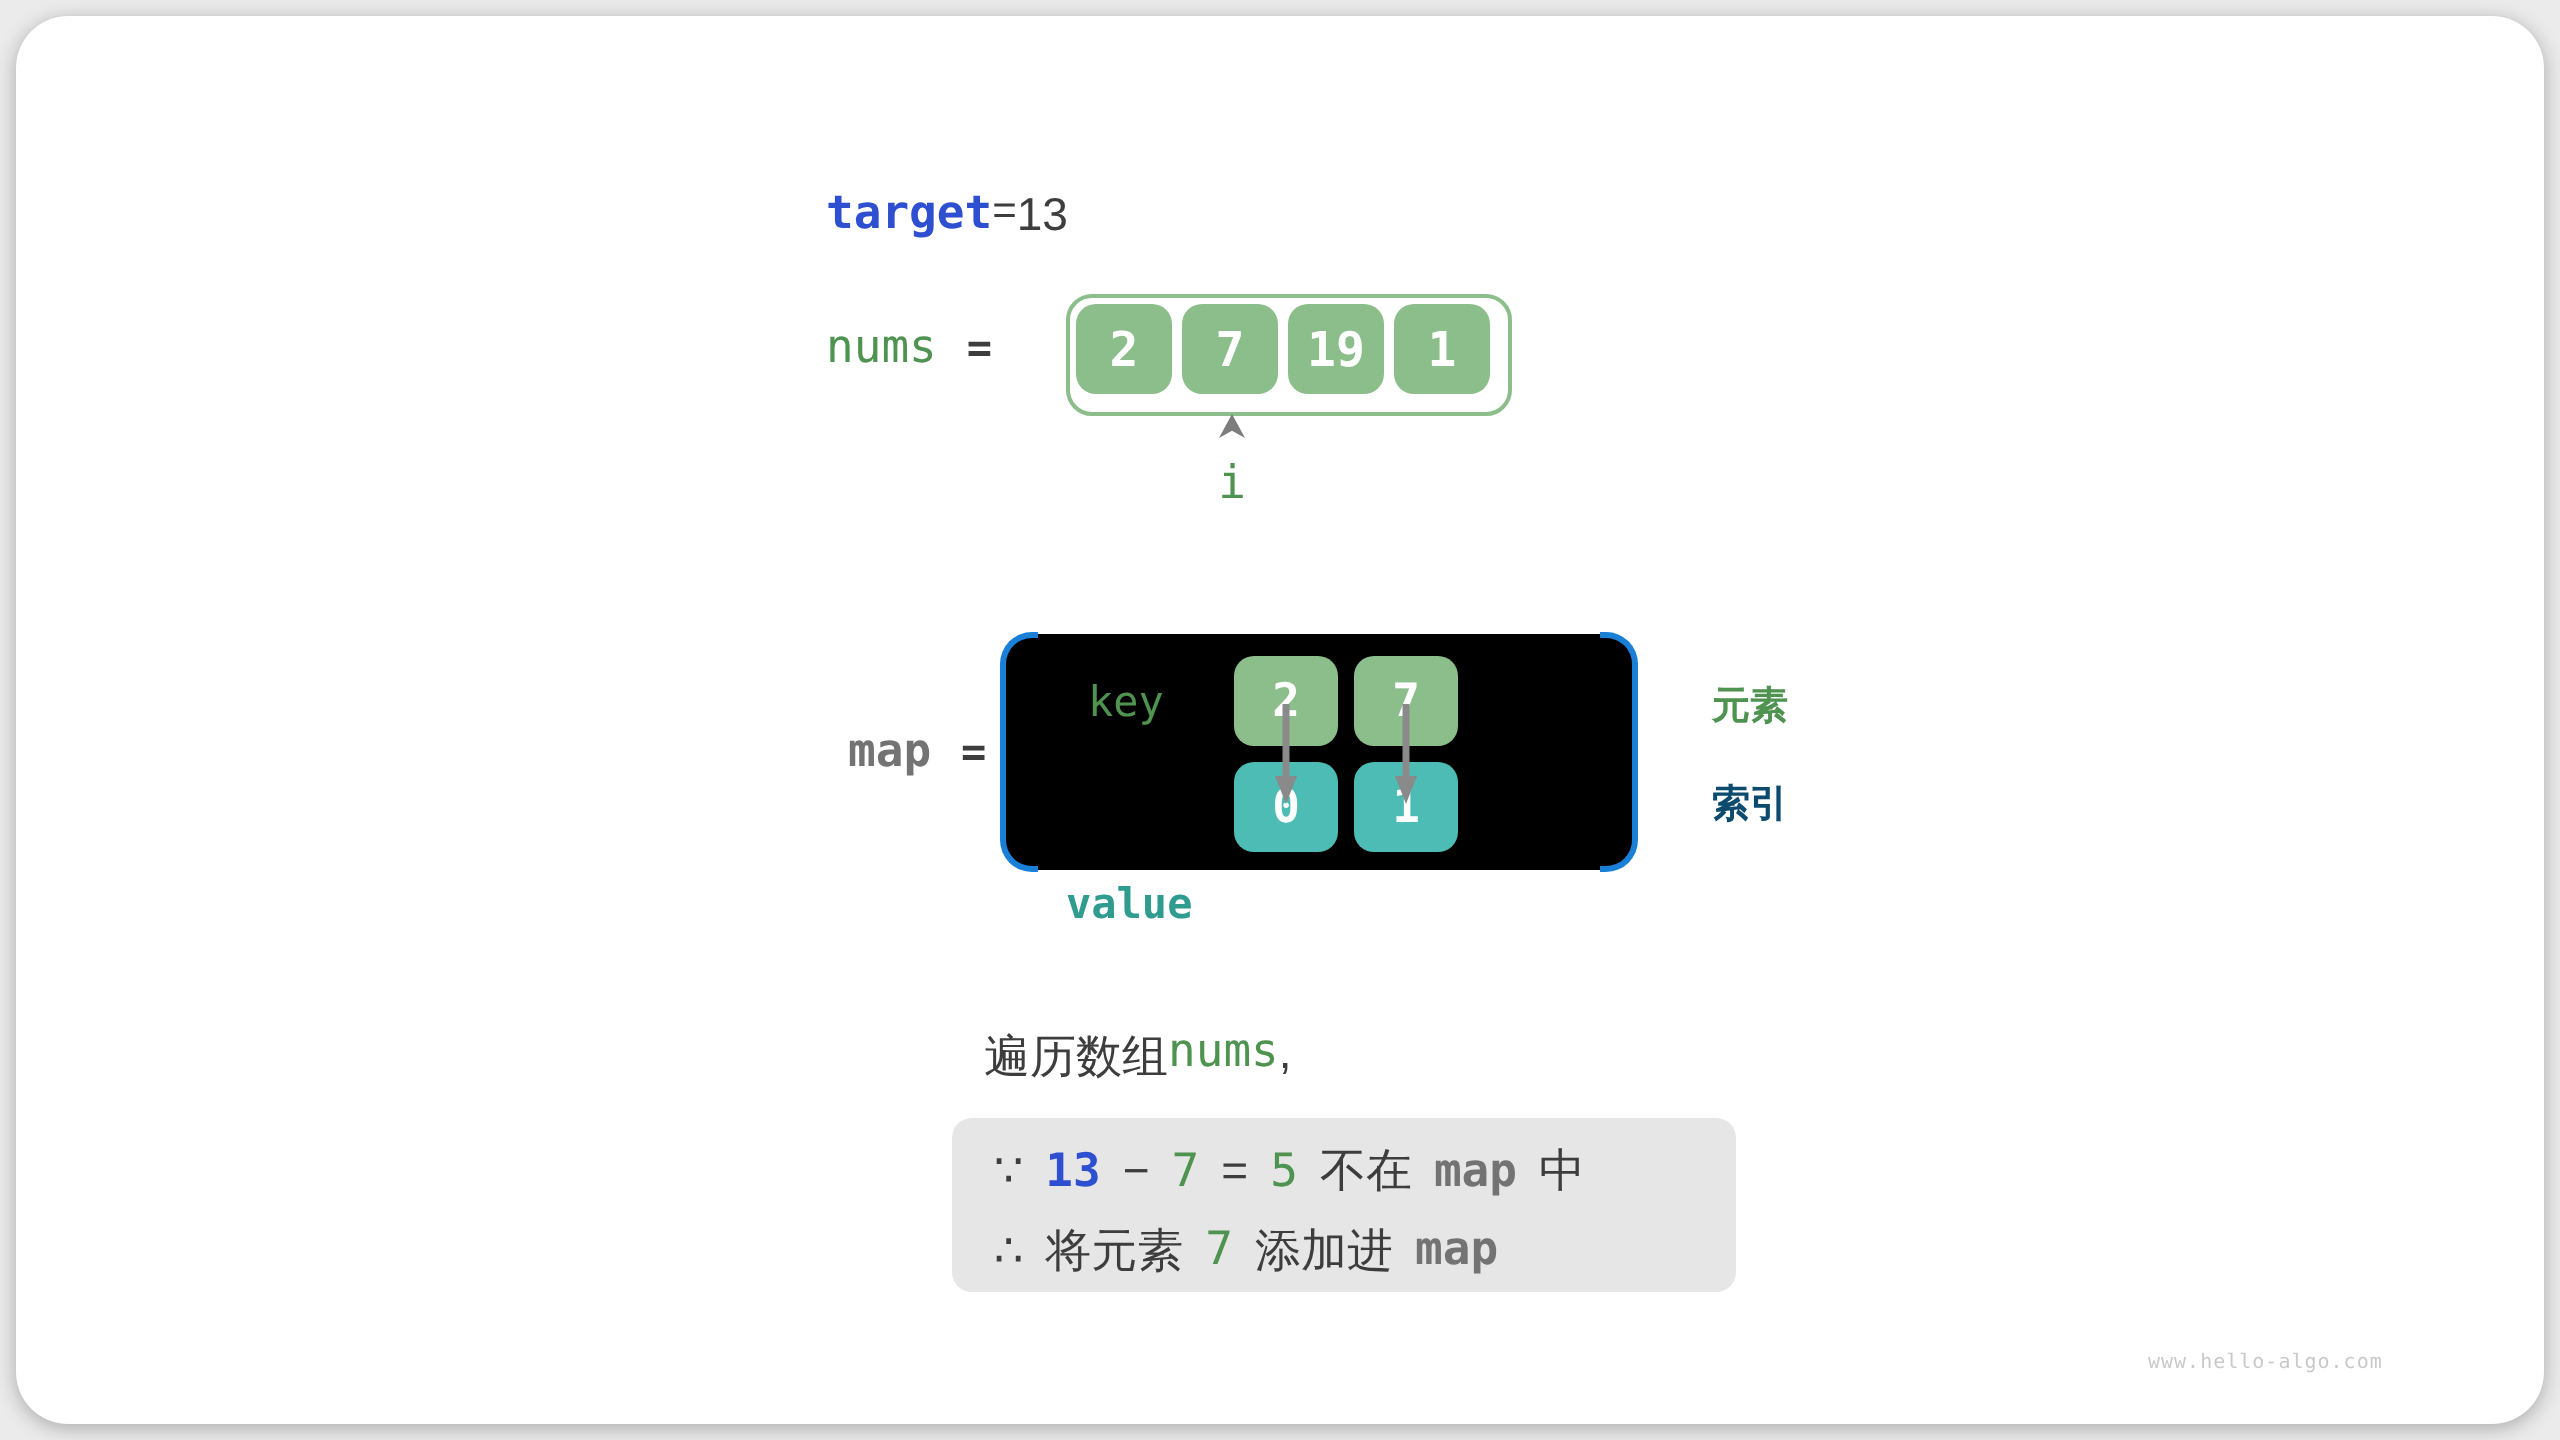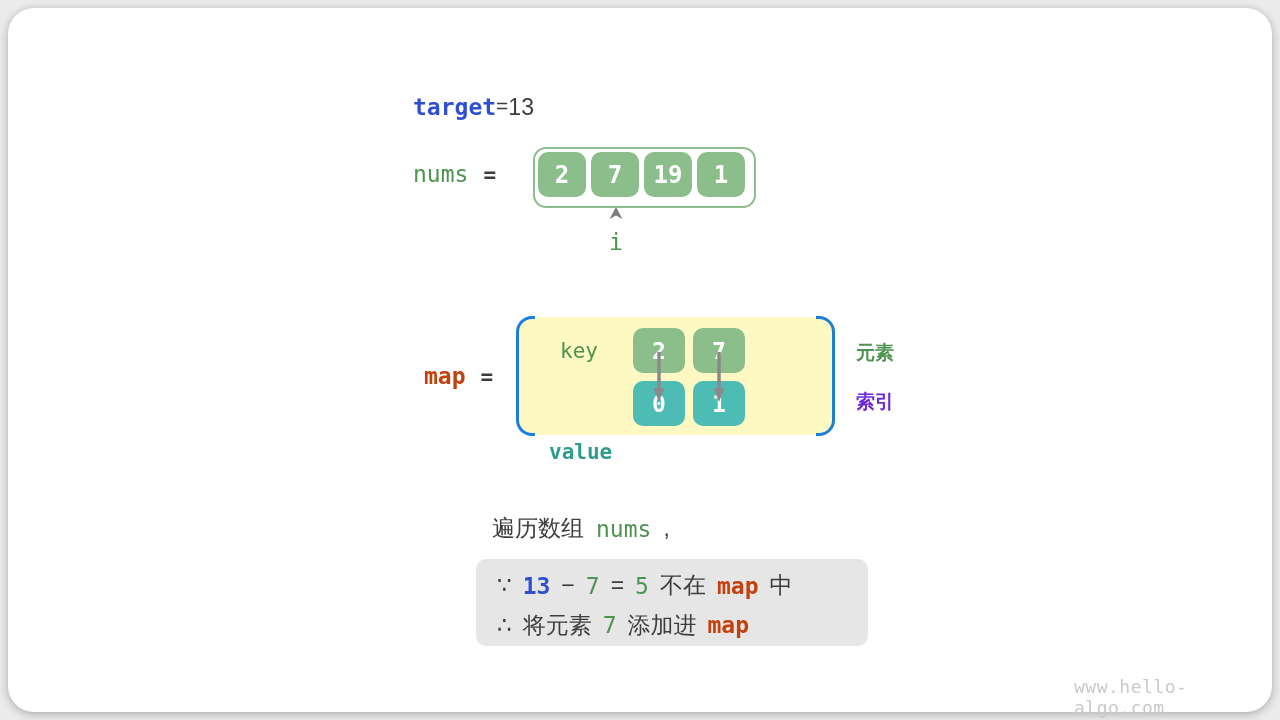--- a/index.html
+++ b/index.html
@@ -11,21 +11,21 @@
   }
   .card {
     position:absolute; inset:8px;
     background:#ffffff; border-radius:26px;
     box-shadow:0 2px 10px rgba(0,0,0,0.28);
   }
   .mono { font-family:"DejaVu Sans Mono", monospace; }
 
   
   .kw-royal { color:#2e4fd0; font-weight:bold; }
-  .kw-sky   { color:#c2410c; font-weight:bold; }
+  .kw-sky   { color:#737373; font-weight:bold; }
   .kw-green { color:#4f9350; font-weight:normal; }
   .kw-teal  { color:#2f9c8f; font-weight:bold;margin-top:48px; }
   .dark     { color:#3d3d3d; }
 
   
   .target-row { position:absolute; left:405px; top:86px; display:flex; align-items:flex-start; font-size:23px; }
   .eq { font-size:21px; color:#3d3d3d; }
   .eq-bold { font-size:21px; color:#3d3d3d; font-weight:bold; }
 
   
@@ -42,23 +42,23 @@
     display:flex; align-items:center; justify-content:center;
   }
 
   
   .pointer-caret { position:absolute; left:600px; top:199px; width:16px; height:13px; }
   .pointer-label { position:absolute; left:596px; top:221px; width:24px; text-align:center; font-size:23px; }
 
   
   .map-row { position:absolute; left:416px; top:355px; display:flex; align-items:baseline; gap:15px; font-size:23px; }
   .map-box {
-    position:absolute; left:510px; top:309px;
+    position:absolute; left:494px; top:309px;
     width:315px; height:118px;
-    background:#fef9c3; border-radius:16px;
+    background:#000000; border-radius:16px;
   }
   .bracket { position:absolute; top:-1px; bottom:-1px; width:16px; }
   .bracket-left  { left:-2px;  border:3px solid #1a7fd6; border-right:none; border-radius:16px 0 0 16px; }
   .bracket-right { right:-2px; border:3px solid #1a7fd6; border-left:none;  border-radius:0 16px 16px 0; }
 
   .map-key-label   { position:absolute; left:42px; top:22px; font-size:21px; }
   .map-value-label { position:absolute; left:31px; top:75px; font-size:21px; }
 
   .map-cell {
     position:absolute; width:52px; height:45px; border-radius:10px;
@@ -66,37 +66,37 @@
     display:flex; align-items:center; justify-content:center;
   }
   .map-cell.key { top:11px; background:#8cbe8c; }
   .map-cell.val { top:64px; background:#4cbcb4; }
   .col0 { left:115px; } .col1 { left:175px; }
   .map-arrow { position:absolute; top:34px; width:14px; height:52px; }
   .arrow0 { left:134px; } .arrow1 { left:194px; }
 
   .side-label { position:absolute; font-size:19px; font-weight:bold; }
   .side-element { left:848px; top:332px; color:#4f9350; }
-  .side-index   { left:848px; top:381px; color:#6d28d9; }
+  .side-index   { left:848px; top:381px; color:#0c4a6e; }
 
   
-  .caption { position:absolute; left:484px; top:505px; display:flex; align-items:center; gap:12px; font-size:23px; }
+  .caption { position:absolute; left:484px; top:505px; display:flex; align-items:flex-start; font-size:23px; }
   .note-box {
     position:absolute; left:468px; top:551px;
     width:392px; height:87px; box-sizing:border-box;
     background:#e6e6e6; border-radius:10px;
     padding:6px 0 0 21px;
     display:flex; flex-direction:column; justify-content:space-evenly;
   }
   .note-line { display:flex; align-items:center; gap:11px; font-size:23px; height:37px; }
   .note-line .mono { font-size:23px; }
 
   .watermark {
     position:absolute; left:1066px; top:668px;
-    font-size:18px; color:#c9c9c9; letter-spacing:0.5px;
+    font-size:10px; color:#c9c9c9; letter-spacing:0.5px;
   }
 </style>
 </head>
 <body>
 
 <div class="card">
 
   <div class="target-row">
     <span class="mono kw-royal">target</span>
     <span class="eq">=</span>

